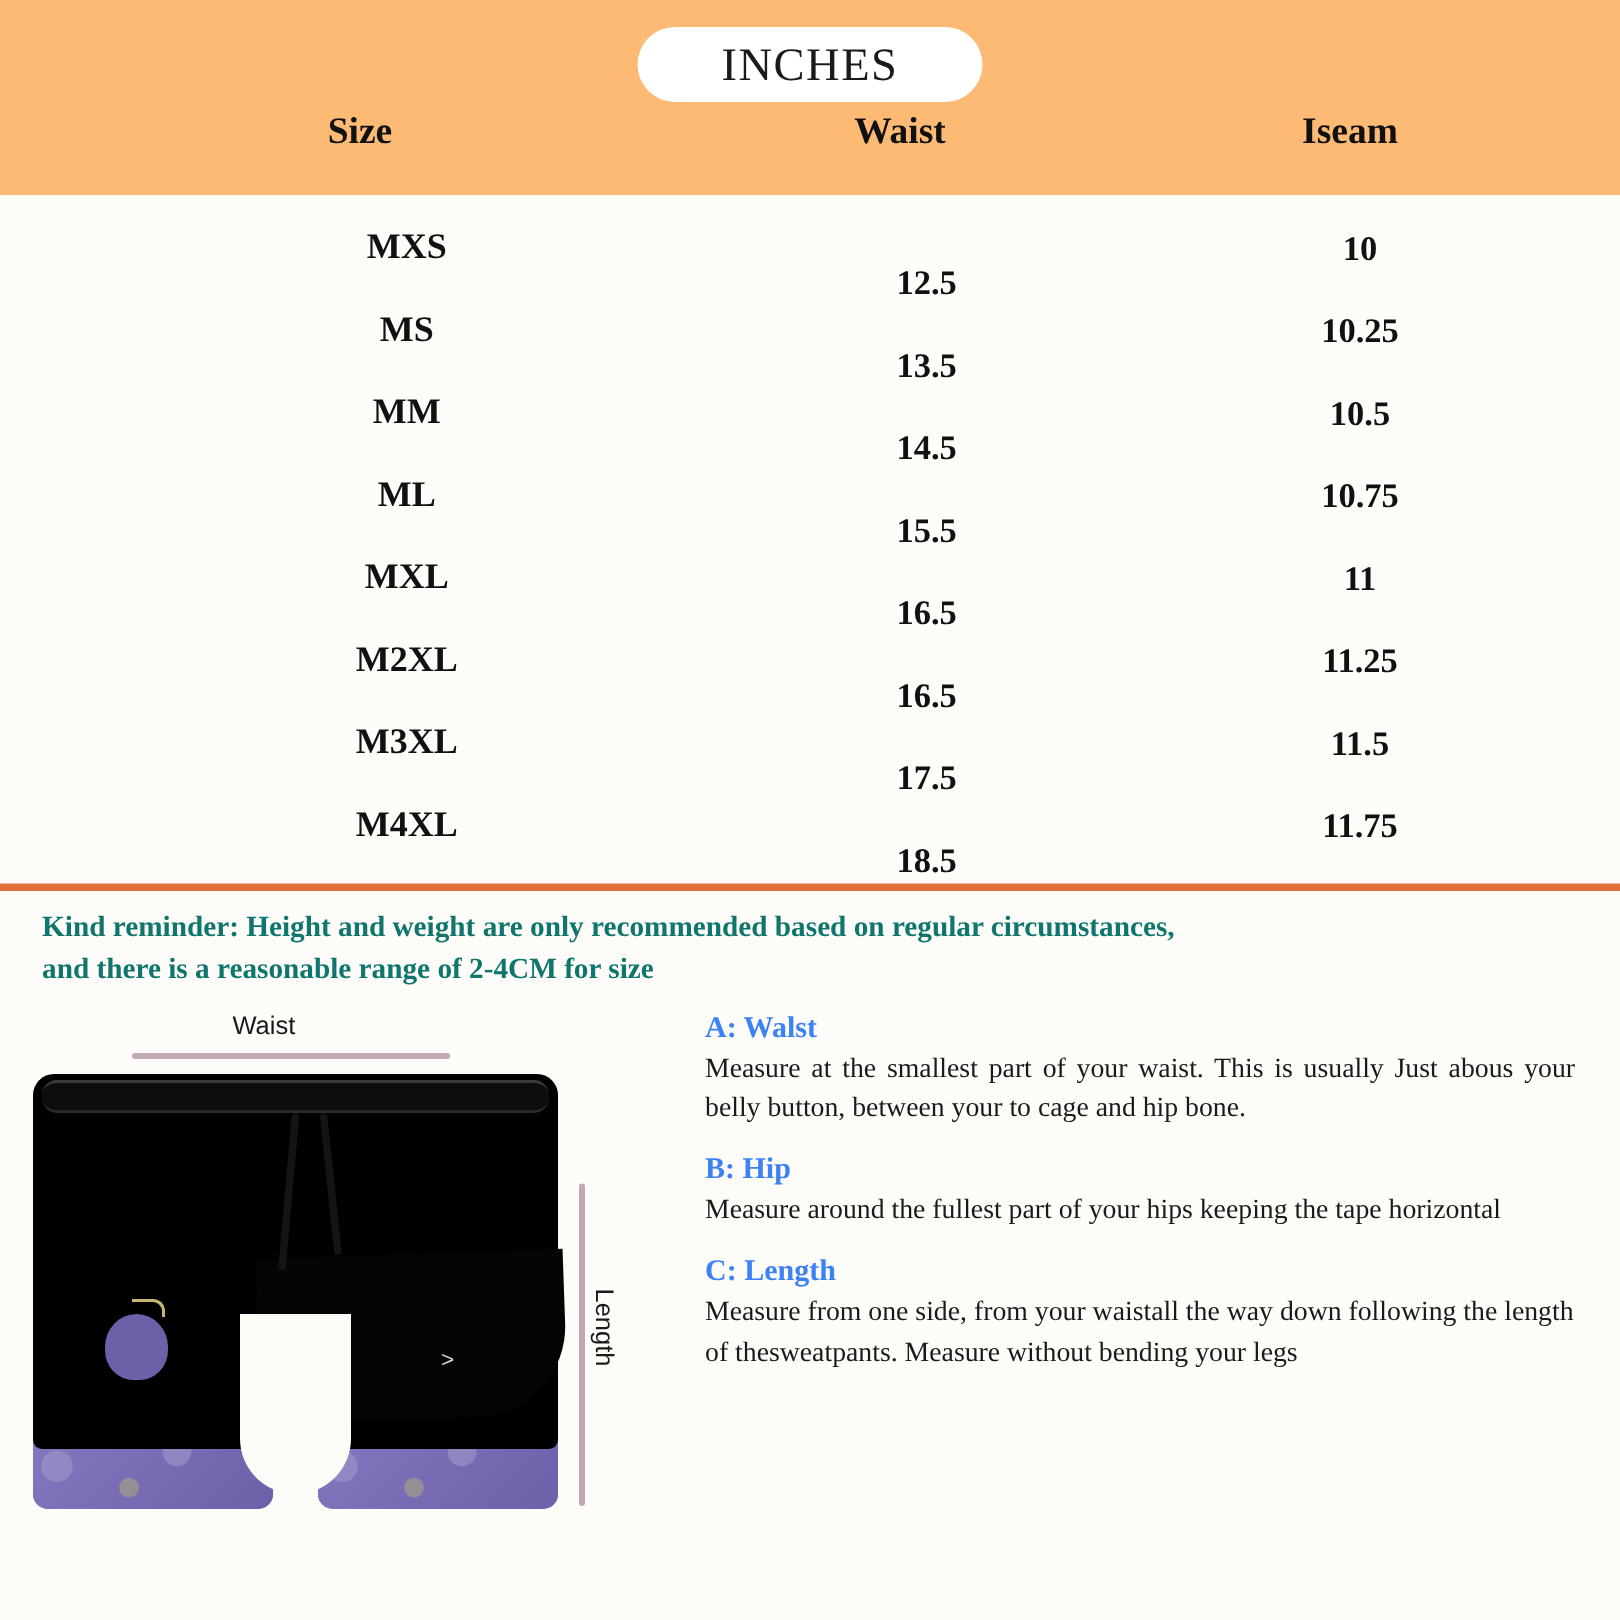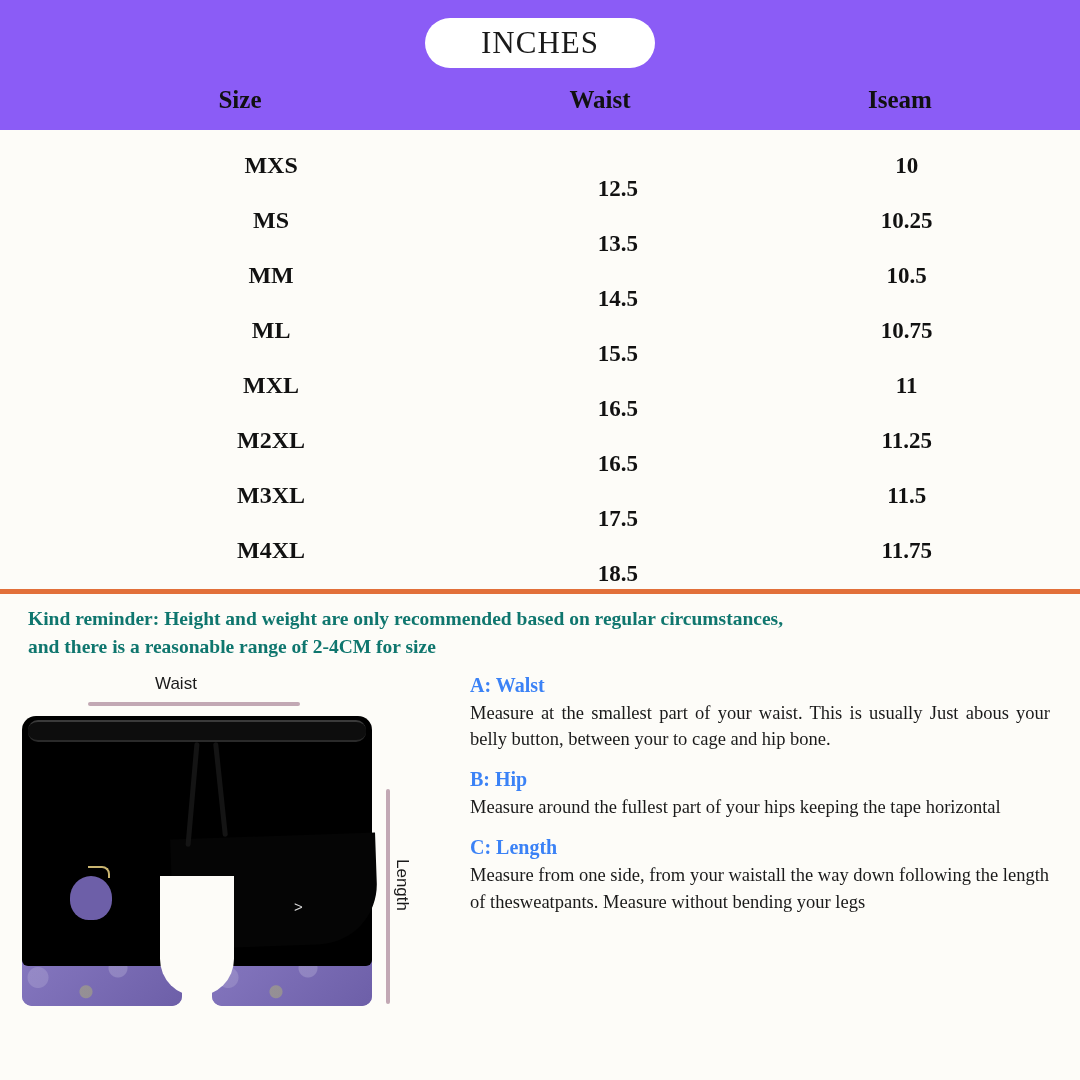--- a/index.html
+++ b/index.html
@@ -11,21 +11,21 @@
     font-family: "Liberation Serif", serif;
     overflow: hidden;
     position: relative;
   }
 
   
   .header-band {
     position: relative;
     width: 100%;
     height: 130px;
-    background: #8b5cf6;
+    background: #fdba74;
   }
   .unit-pill {
     position: absolute;
     left: 50%;
     transform: translateX(-50%);
     top: 18px;
     width: 230px;
     height: 50px;
     background: #ffffff;
     border-radius: 26px;
@@ -34,21 +34,21 @@
     justify-content: center;
   }
   .unit-pill span {
     font-size: 31px;
     letter-spacing: 1px;
     color: #1a1a1a;
     font-family: "Liberation Serif", serif;
   }
   .col-headers {
     position: absolute;
-    top: 86px;
+    top: 74px;
     left: 0;
     width: 100%;
     display: flex;
   }
   .col-headers .ch {
     font-weight: bold;
     font-size: 25px;
     color: #111;
     text-align: center;
   }

